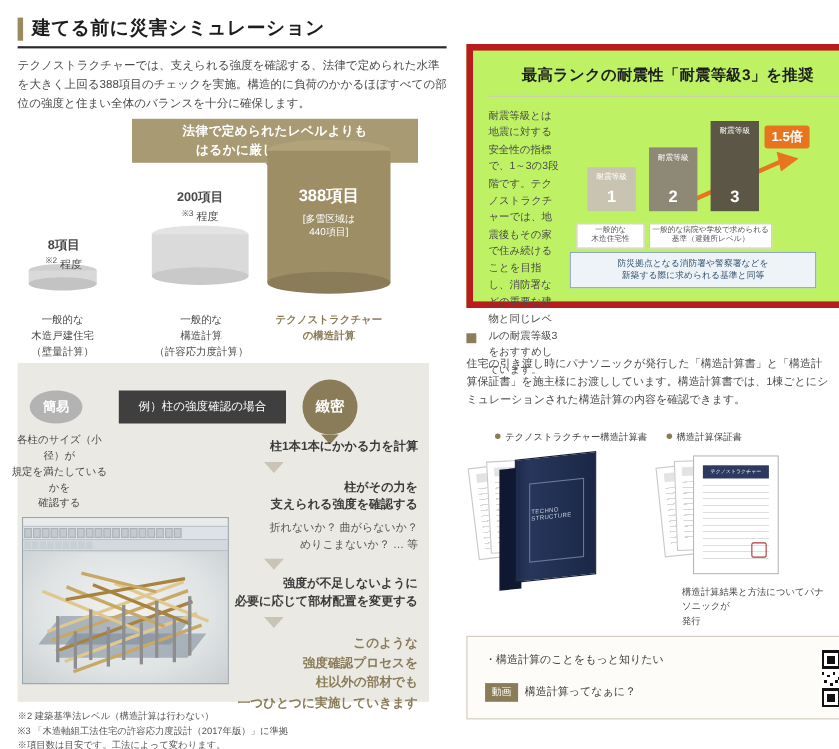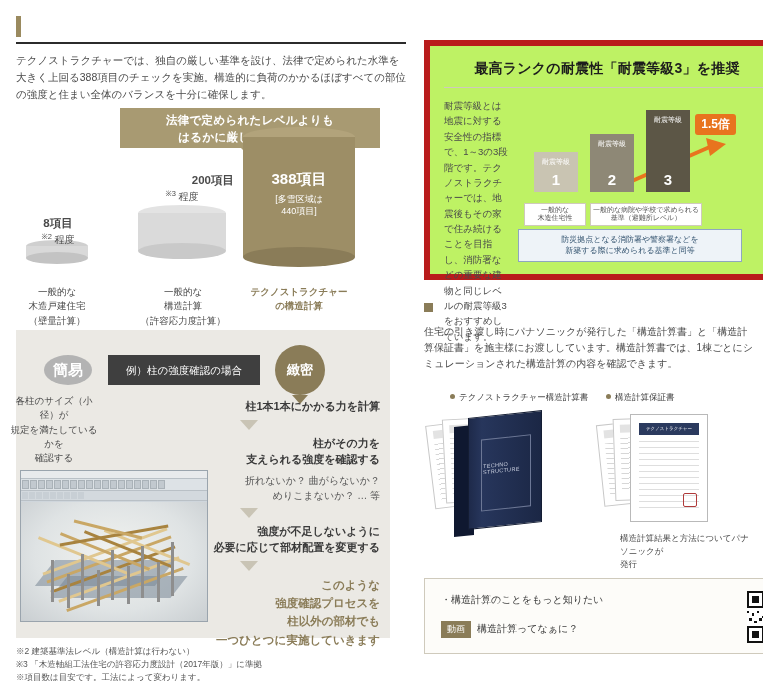--- a/index.html
+++ b/index.html
@@ -81,21 +81,21 @@
     position: absolute; text-align: center; font-size: 10px; color: #4a4a4a;
     line-height: 1.45;
   }
   #lbl1 { left: 8px; top: 215px; width: 100px; font-size: 10px; }
   #lbl2 { left: 130px; top: 172px; width: 104px; }
   #lbl3 {
     left: 245px; top: 168px; width: 108px; color: #fff;
   }
   #lbl3 .big { font-size: 15px; font-weight: bold; display:block; }
   #lbl3 .sm { font-size: 9px; display:block; line-height:1.35; margin-top:3px; }
-  #lbl2 .big { font-size: 11.5px; font-weight: bold; display:block;text-align:right; }
+  #lbl2 .big { font-size: 11.5px; font-weight: bold; display:block; }
   #lbl2 .sup { font-size: 7.5px; vertical-align: super; }
   #lbl1 .big { font-size: 11.5px; font-weight: bold; display:block;}
   #lbl1 .sup { font-size: 7.5px; vertical-align: super; }
 
   .cyl-caption {
     position: absolute; text-align: center; font-size: 9.5px; line-height: 1.5;
     color: #4a4a4a;
   }
   #cap1 { left: 2px; top: 285px; width: 110px; }
   #cap2 { left: 122px; top: 285px; width: 122px; }
@@ -104,22 +104,22 @@
   
   .gray-panel {
     position: absolute; left: 16px; top: 330px; width: 374px; height: 308px;
     background: #ebe9e4;
   }
   .pill {
     position: absolute; border-radius: 50%;
     text-align: center; color: #fff; font-weight: bold;
   }
   #pill-kanni {
-    left: 44px; top: 355px; width: 48px; height: 30px; background: #b3b3b3;
-    font-size: 15px; line-height: 30px;
+    left: 27px; top: 355px; width: 48px; height: 30px; background: #b3b3b3;
+    font-size: 12px; line-height: 30px;
   }
   #pill-chimitsu {
     left: 275px; top: 345px; width: 50px; height: 50px; background: #8a7c58;
     font-size: 13px; line-height: 50px;
   }
   #pill-chimitsu:after {
     content:""; position:absolute; left:50%; bottom:-9px; margin-left:-8px;
     border-left:8px solid transparent; border-right:8px solid transparent;
     border-top:9px solid #8a7c58;
   }
@@ -338,23 +338,24 @@
 </style>
 </head>
 <body>
 
 <div class="page">
 
   <div class="left-col">
 
     <div class="title-bar">
       <span class="bar"></span>
-    </div>
-
-    <div class="lead">テクノストラクチャーでは、独自の厳しい基準を設け、法律で定められた水準を大きく上回る388項目のチェックを実施。構造的に負荷のかかるほぼすべての部位の強度と住まい全体のバランスを十分に確保します。</div>
+      <span class="txt">建てる前に災害シミュレーション</span>
+    </div>
+
+    <div class="lead">テクノストラクチャーでは、支えられる強度を確認する、法律で定められた水準を大きく上回る388項目のチェックを実施。構造的に負荷のかかるほぼすべての部位の強度と住まい全体のバランスを十分に確保します。</div>
 
     <div class="banner">
       <span style="white-space:pre-line">法律で定められたレベルよりも
 はるかに厳しい基準で計算</span>
     </div>
 
     <div class="cyl" id="cyl1">
       <div class="top"></div>
       <div class="body"></div>
       <div class="bot"></div>

